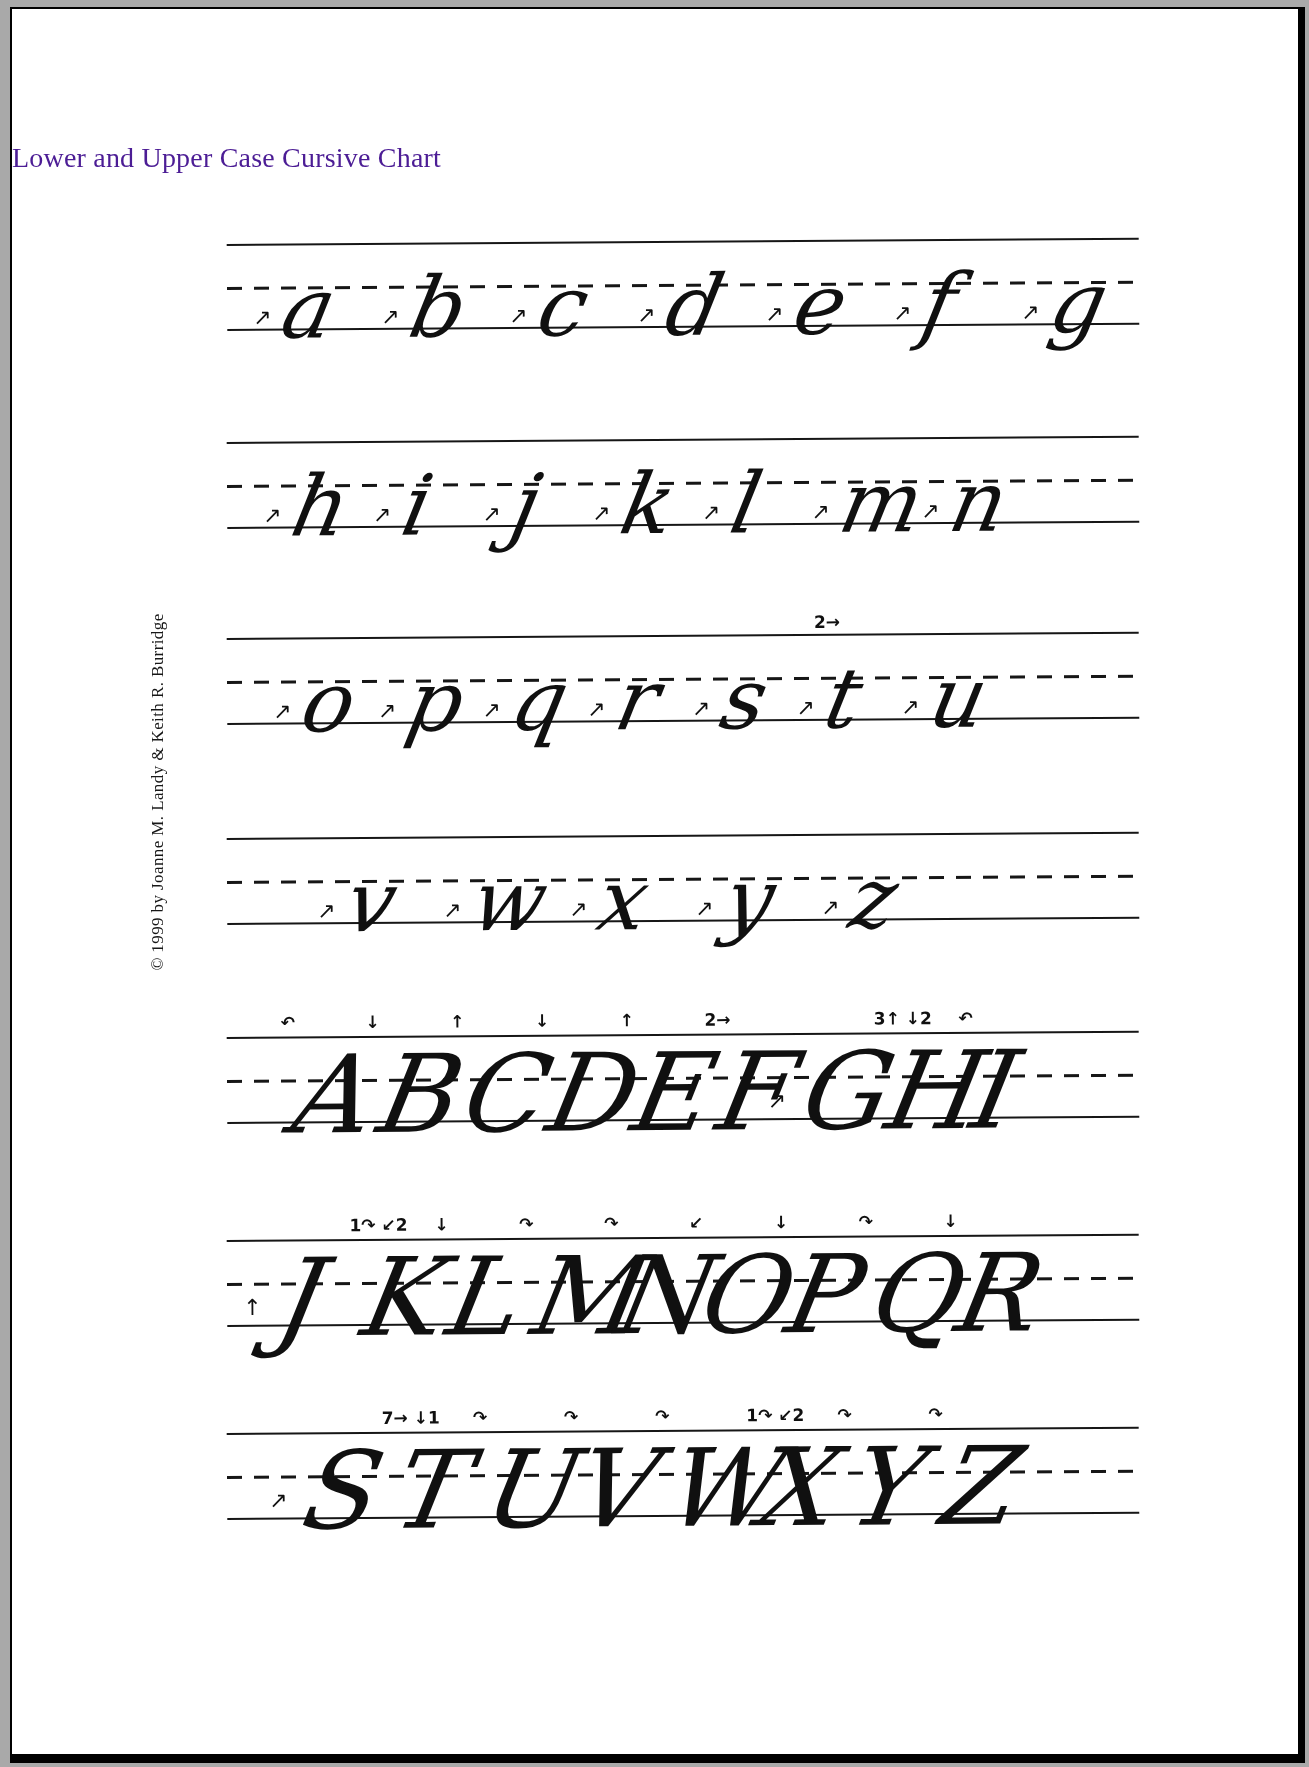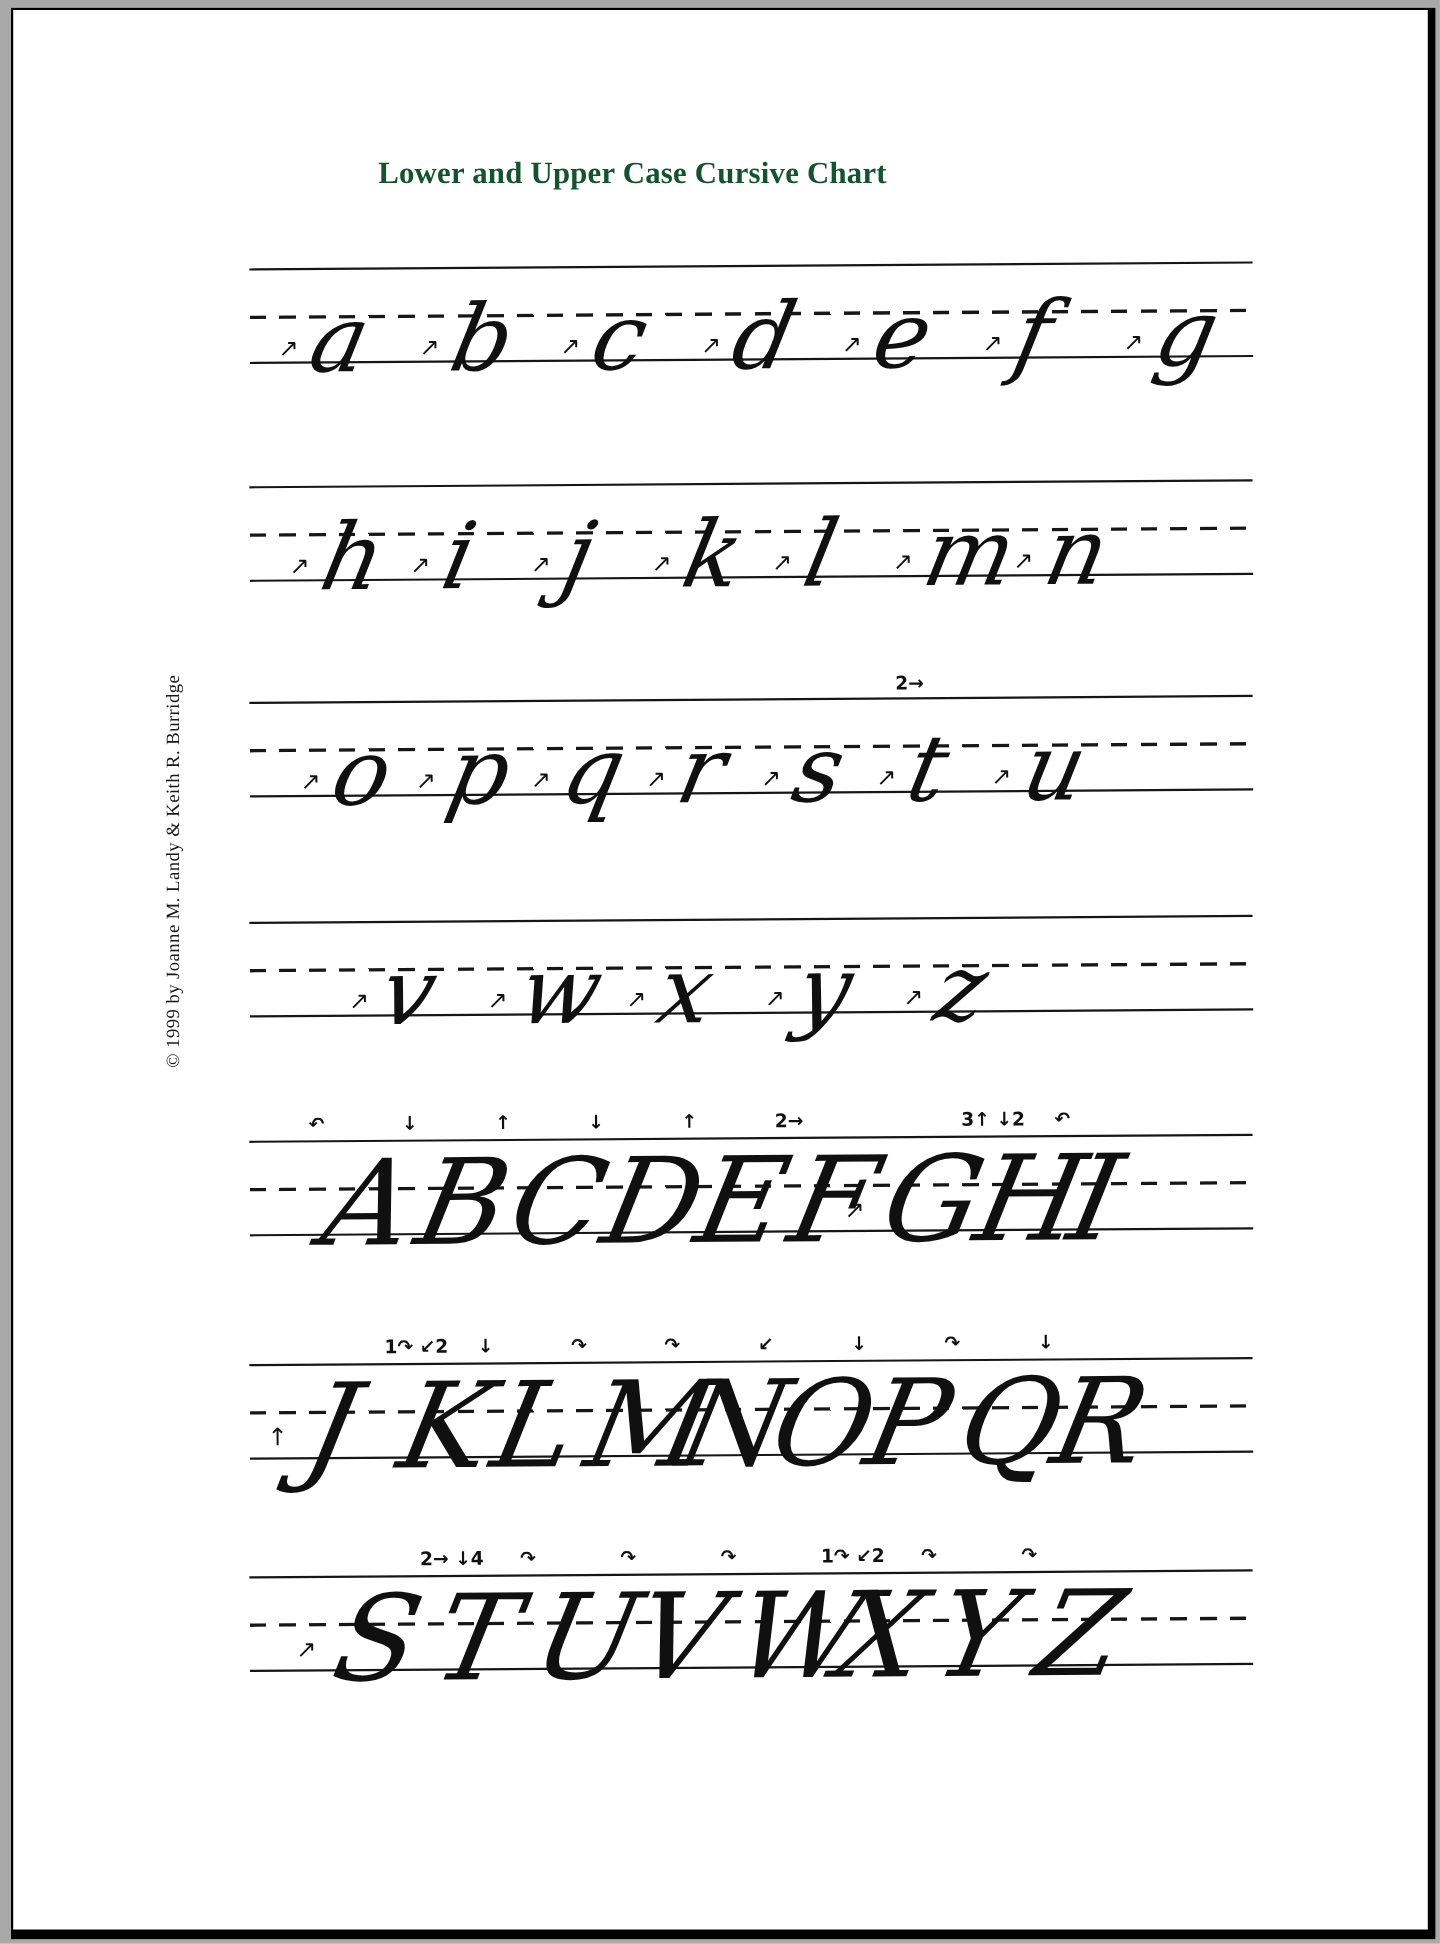--- a/index.html
+++ b/index.html
@@ -13,24 +13,24 @@
   .page {
     position: absolute;
     left: 10px; top: 7px; right: 4px; bottom: 4px;
     background: #ffffff;
     border: solid #000000;
     border-width: 2px 7px 9px 2px;
   }
   .title {
     position: absolute;
     left: 0; top: 133px; width: 1126px;
-    text-align: center;
-    font-weight: bold;
+    text-align: left;
+    font-weight: normal;
     font-size: 28px;
-    color: #14532d;
+    color: #4c1d95;
     letter-spacing: 0.2px;
   }
   .copyright {
     position: absolute;
     left: 146px; top: 783px;
     transform: translate(-50%, -50%) rotate(-90deg);
     white-space: nowrap;
     font-size: 17px;
     color: #171717;
     letter-spacing: 0.4px;
@@ -323,21 +323,21 @@
     <div class="line top"></div>
     <div class="line mid"></div>
     <div class="line bot"></div>
     <div class="letters">
           <span class="letterbox">
             <span class="glyph">S</span>
             <span class="pre">↗</span>
           </span>
           <span class="letterbox">
             <span class="glyph">T</span>
-            <span class="above">2→ ↓4</span>
+            <span class="above">7→ ↓1</span>
           </span>
           <span class="letterbox">
             <span class="glyph">U</span>
             <span class="above">↷</span>
           </span>
           <span class="letterbox">
             <span class="glyph">V</span>
             <span class="above">↷</span>
           </span>
           <span class="letterbox">

